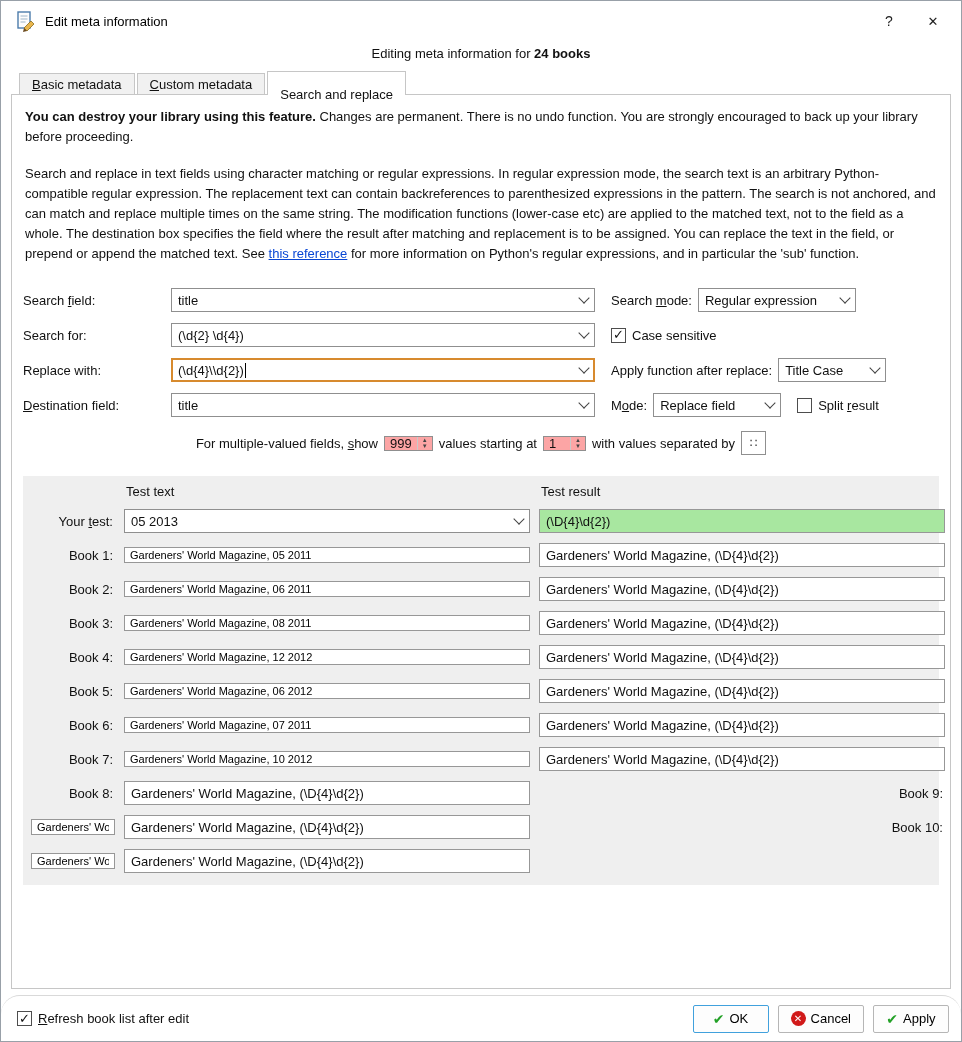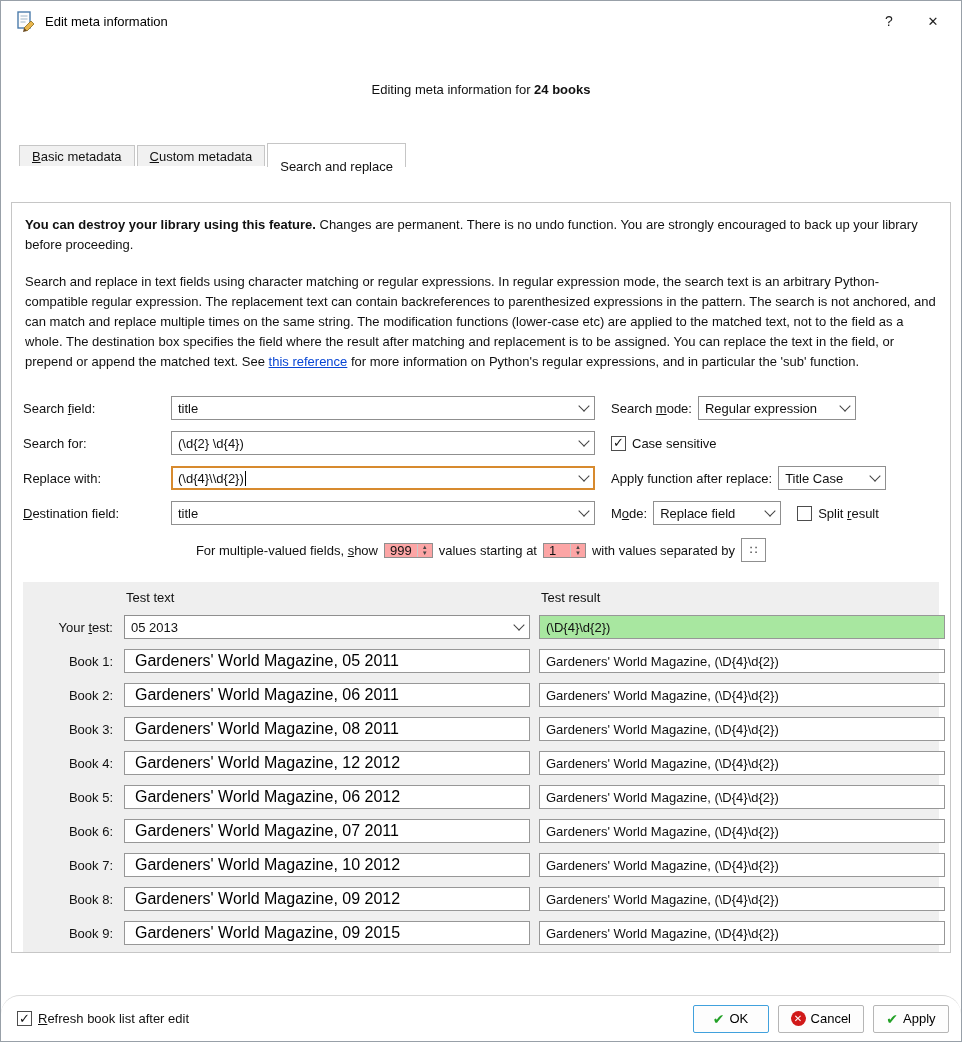--- a/index.html
+++ b/index.html
@@ -4,21 +4,21 @@
 <style>
   * { box-sizing: border-box; }
   html,body { margin:0; padding:0; background:#fff; }
   body {
     width:962px; height:1042px;
     font-family:"Liberation Sans","DejaVu Sans",sans-serif;
     font-size:13px; color:#111;
   }
   .dialog {
     width:962px; height:1042px; border:1px solid #98a0a8;
-    background:#fff; display:flex; flex-direction:column; overflow:hidden;gap:36px;
+    background:#fff; display:flex; flex-direction:column; overflow:hidden;
   }
 
   
   .titlebar { height:40px; flex:none; display:flex; align-items:center; padding:0 6px 0 14px; background:#fff; }
   .titlebar .app-icon { width:22px; height:22px; margin-right:8px; display:inline-flex; }
   .titlebar .win-title { font-size:13px; color:#000; }
   .spacer { flex:1; }
   .tb-btn { width:44px; height:32px; display:flex; align-items:center; justify-content:center; font-size:14px; color:#222; cursor:default; }
   .tb-btn.close { font-size:13px; }
 
@@ -80,22 +80,22 @@
   .spin .spin-arrows { width:15px; border-left:1px solid #c9c9c9; display:flex; flex-direction:column; }
   .spin .spin-arrows span { flex:1; display:flex; align-items:center; justify-content:center; font-size:6px; color:#444; }
   .sep-box { width:25px; height:24px; border:1px solid #8f8f8f; background:#fff; display:inline-flex; align-items:center; justify-content:center; margin-left:6px; font-size:12px; color:#333; }
 
   
   .test-section { background:#efefef; margin-top:10px; padding:8px 8px 12px; flex:none; }
   .test-grid { display:grid; grid-template-columns:84px 406px 406px; column-gap:9px; row-gap:10px; align-items:center; }
   .test-grid .hdr { font-size:13px; padding-left:2px; }
   .tlabel { text-align:right; padding-right:2px; white-space:nowrap; }
   .tfield {
-    height:24px; border:1px solid #979797; background:#fff; width:100%;
-    font-family:inherit; font-size:16px; padding:0 10px; display:flex; align-items:center;
+    height:16px; border:1px solid #979797; background:#fff; width:100%;
+    font-family:inherit; font-size:11px; padding:0 5px; display:flex; align-items:center;
     white-space:nowrap; overflow:hidden;
   }
   input.tfield { outline:none; }
   .tresult { height:24px; border:1px solid #979797; background:#fff; display:flex; align-items:center; padding:0 6px; white-space:nowrap; overflow:hidden; }
   .tresult.ok { background:var(--result-ok-bg,#a8e7a0); }
   .combo.test-combo { width:100%; }
 
   
   .footer { flex:none; height:46px; border-top:1px solid #d9d9d9; display:flex; align-items:center; padding:0 12px 0 16px; background:#fff;border-radius:19px; }
   .footer .cb-area { display:flex; align-items:center; }
@@ -273,21 +273,20 @@
 
         <span class="tlabel">Book 6:</span>
         <input class="tfield" value="Gardeners' World Magazine, 07 2011" style="">
         <div class="tresult">Gardeners' World Magazine, (\D{4}\d{2})</div>
 
         <span class="tlabel">Book 7:</span>
         <input class="tfield" value="Gardeners' World Magazine, 10 2012" style="">
         <div class="tresult">Gardeners' World Magazine, (\D{4}\d{2})</div>
 
         <span class="tlabel">Book 8:</span>
-        <input class="tfield" value="Gardeners' World Magazine, 09 2012" style="">
         <div class="tresult">Gardeners' World Magazine, (\D{4}\d{2})</div>
 
         <span class="tlabel">Book 9:</span>
         <input class="tfield" value="Gardeners' World Magazine, 09 2015" style="">
         <div class="tresult">Gardeners' World Magazine, (\D{4}\d{2})</div>
 
         <span class="tlabel">Book 10:</span>
         <input class="tfield" value="Gardeners' World Magazine, 10 2015" style="">
         <div class="tresult">Gardeners' World Magazine, (\D{4}\d{2})</div>
 

